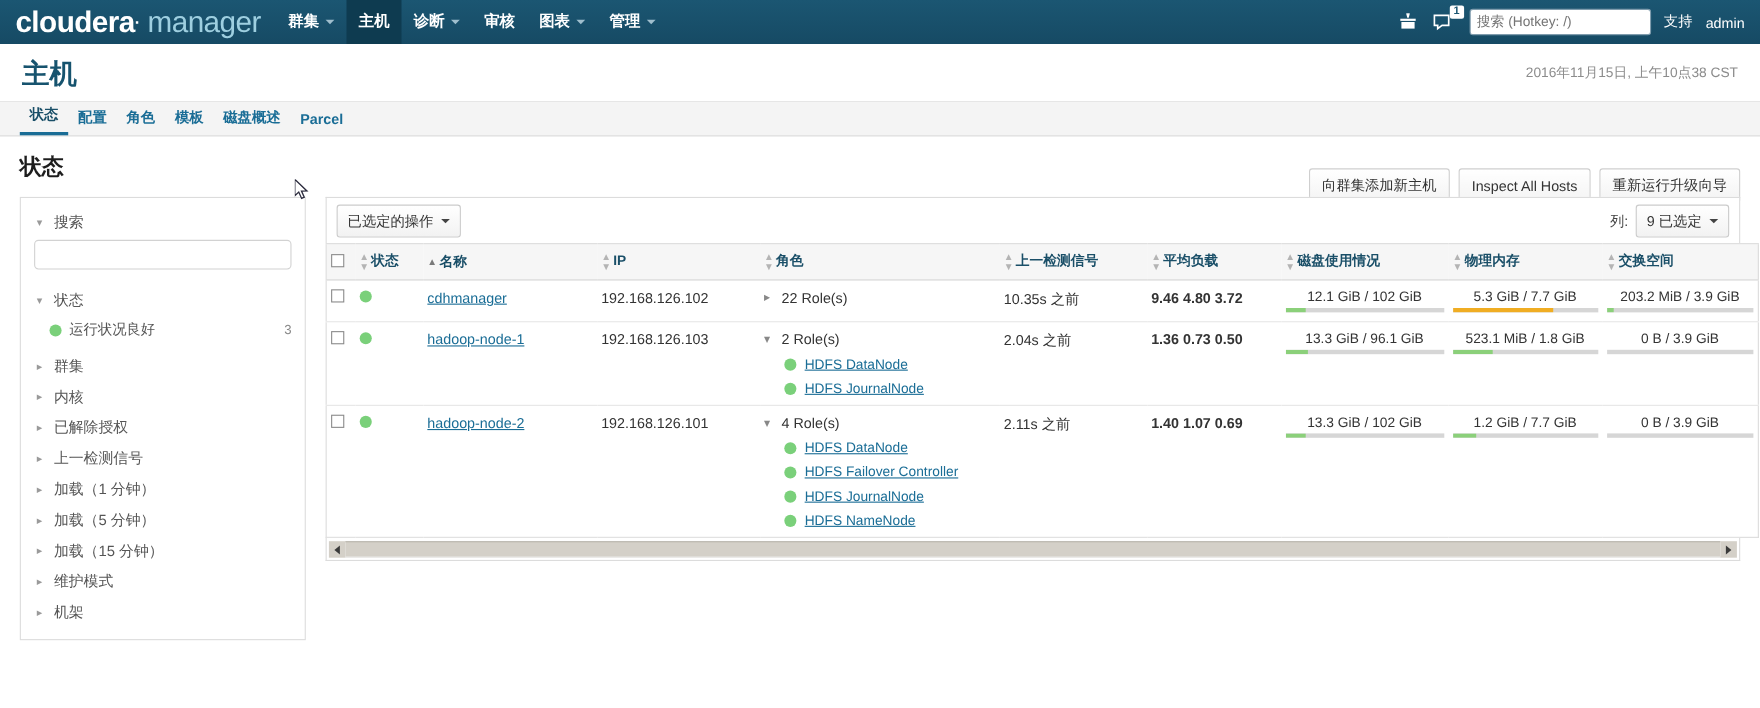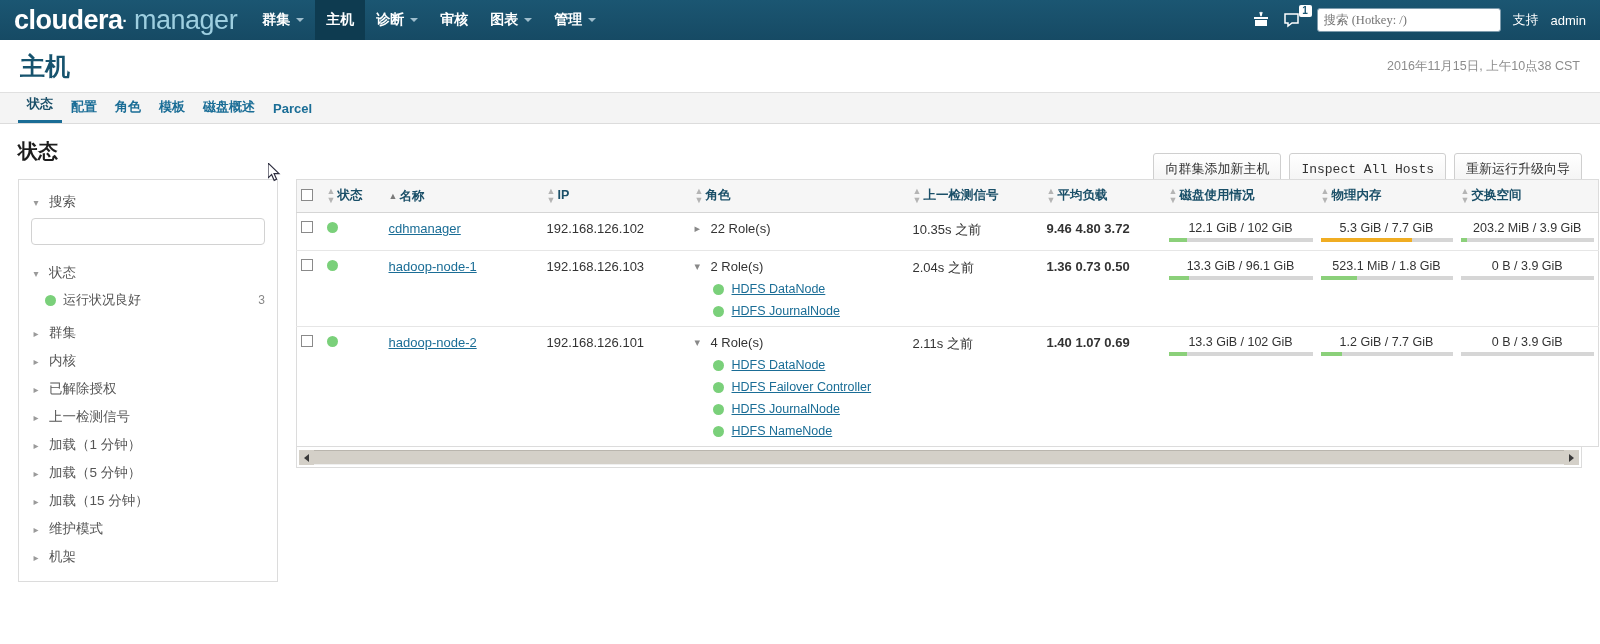--- a/index.html
+++ b/index.html
@@ -69,29 +69,29 @@
     color: #1b5672;
     font-size: 10px;
     font-weight: bold;
     line-height: 12px;
     min-width: 13px;
     text-align: center;
     padding: 0 2px;
     border-radius: 2px;
   }
   .search-box {
-    width: 184px;
+    width: 165px;
     height: 24px;
     border: 1px solid #7f9cad;
     background: #ffffff;
     border-radius: 3px;
     padding: 0 6px;
     font-size: 12.5px;
     color: #8a8a8a;
-    font-family: Liberation Serif, serif;
+    font-family: Liberation Sans, sans-serif;
     outline: none;
   }
   .nav-link {
     color: #ffffff; font-size: 13px; cursor: pointer;
     display:flex; align-items:center; white-space: nowrap;
   }
 
   
   .page-header {
     height: 53px;
@@ -143,21 +143,21 @@
   .btn {
     background: #fcfcfc;
     background: linear-gradient(180deg,#ffffff 0%,#f3f3f3 100%);
     border: 1px solid #cfcfcf;
     border-radius: 3px;
     padding: 6px 11px;
     font-size: 13px;
     color: #333333;
     cursor: pointer;
     white-space: nowrap;
-    font-family: Liberation Mono, monospace;
+    font-family: Liberation Sans, sans-serif;
     margin-top: 35px;
   }
 
   
   .body-wrap { display: flex; padding: 0 18px; gap: 18px; }
 
   
   .filters {
     width: 260px;
     flex: 0 0 260px;
@@ -527,20 +527,33 @@
       <div class="f-row">
         <span class="tri">▸</span>
         <span>机架</span>
       </div>
 
     </div>
   </div>
 
   <div class="table-panel">
 
+    <div class="table-toolbar">
+      <div class="btn-split">
+        <span>已选定的操作</span>
+        <span class="caret-dark"></span>
+      </div>
+      <div class="cols-area">
+        <span class="cols-label">列:</span>
+        <div class="btn-split">
+          <span>9 已选定</span>
+          <span class="caret-dark"></span>
+        </div>
+      </div>
+    </div>
 
     <table class="hosts">
       <colgroup>
         <col style="width:26px">
           <col style="width:62px">
           <col style="width:158px">
         <col style="width:148px">
           <col style="width:218px">
           <col style="width:134px">
         <col style="width:122px">

